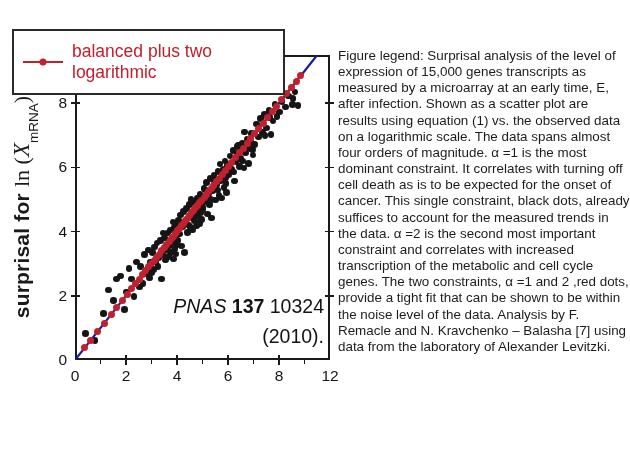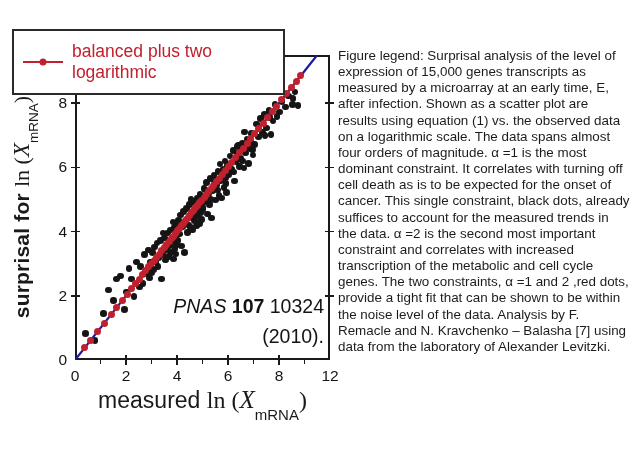--- a/index.html
+++ b/index.html
@@ -315,24 +315,23 @@
       <div class="tlab yl" style="left: 45px; top: 158.368px; width: 22px; height: 18px;">6</div>
       <div class="tick" style="left: 71px; top: 102.408px; width: 9px; height: 1.5px;"></div>
       <div class="tick" style="left: 325px; top: 102.408px; width: 9px; height: 1.5px;"></div>
       <div class="tlab yl" style="left: 45px; top: 94.1579px; width: 22px; height: 18px;">8</div>
     </div>
 
   <div class="ylab-wrap">
     <span class="ylab"><span class="yl-bold">surprisal for </span><span class="serif">ln (</span><span class="mvar">X</span><sub class="msub">mRNA</sub><span class="serif">)</span></span>
   </div>
 
-  <div class="xlab-wrap"><span>measured </span><span class="serif">ln (</span><span class="mvar">X</span><sub class="msub">mRNA</sub><span class="serif">)</span></div>
 
   <div class="attrib">
-    <div><i>PNAS</i><b> 107</b><span> 10324 (2010).</span></div>
+    <div><i>PNAS</i><b> 137</b><span> 10324 (2010).</span></div>
   </div>
 
   <div class="legend">
     <div class="lg-row" style="color: rgb(193, 32, 45);">
       <span class="lg-mk">
           <span class="mk mk-line" style="background: rgb(193, 32, 45);"></span>
           <span class="mk mk-dot mk-over" style="background: rgb(193, 32, 45);"></span>
         </span>
       <span>balanced plus two logarithmic</span>
     </div>

